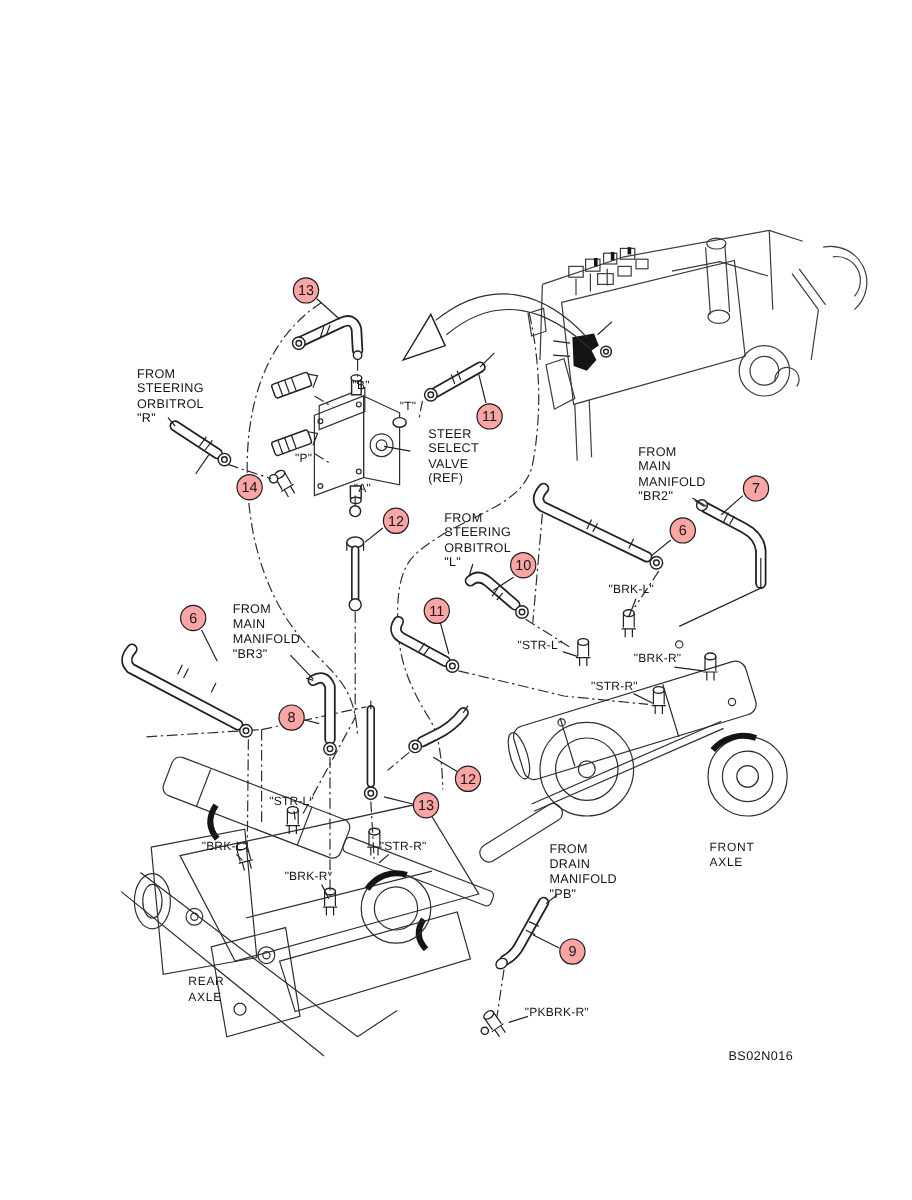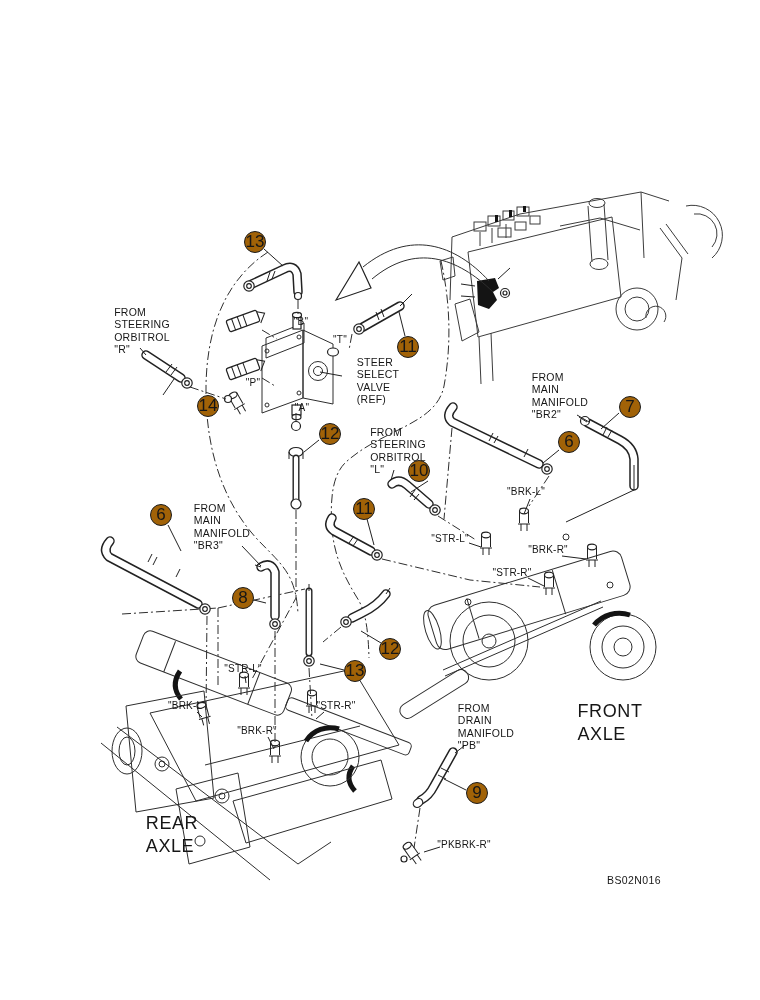--- a/index.html
+++ b/index.html
@@ -12,26 +12,26 @@
   .dash{stroke:#2e2e2e;stroke-width:1;fill:none;stroke-dasharray:9 3 2 3;}
   .ho{stroke:#222;stroke-width:9.5;fill:none;stroke-linecap:round;stroke-linejoin:round;}
   .hi{stroke:#fff;stroke-width:6.5;fill:none;stroke-linecap:round;stroke-linejoin:round;}
   .ho2{stroke:#222;stroke-width:7;fill:none;stroke-linecap:round;}
   .hi2{stroke:#fff;stroke-width:4.2;fill:none;stroke-linecap:round;}
   .ball{fill:#fff;stroke:#222;stroke-width:1.2;}
   .dk{fill:#141414;stroke:none;}
   .ta{stroke:#141414;stroke-width:5;fill:none;}
   .lbl{position:absolute;transform:translateX(-50%);text-align:left;font-size:10.5px;
        line-height:1.18;letter-spacing:.25px;white-space:pre-line;}
-  .big{font-size:18px;line-height:1.3;letter-spacing:.6px;}
+  .big{font-size:10px;line-height:1.3;letter-spacing:.6px;}
   .plbl{position:absolute;transform:translateX(-50%);font-size:10px;letter-spacing:.2px;white-space:nowrap;}
   .code{position:absolute;font-size:10.5px;letter-spacing:.4px;}
   .callout{position:absolute;width:22px;height:22px;border:1.4px solid #1c1c1c;border-radius:50%;
-           background:#a16207;display:flex;align-items:center;justify-content:center;
-           font-size:17px;box-sizing:border-box;}
+           background:#fca5a5;display:flex;align-items:center;justify-content:center;
+           font-size:12px;box-sizing:border-box;}
 </style>
 </head>
 <body>
 
 <div class="stage">
 
   <svg class="art" width="760" height="1000" viewBox="0 0 760 1000">
     <defs>
       <g id="stem">
         <ellipse cx="0" cy="-10" rx="4.5" ry="2.8" class="ball"></ellipse>
@@ -376,21 +376,21 @@
     </div>
   <div class="callout" style="left:149px;top:395px;margin-left:48px;">
     <span>14</span>
     </div>
   <div class="callout" style="left:397px;top:336px;">
     <span>11</span>
     </div>
   <div class="callout" style="left:319px;top:423px;">
     <span>12</span>
     </div>
-  <div class="callout" style="left:408px;top:460px;">
+  <div class="callout" style="left:425px;top:460px;">
     <span>10</span>
     </div>
   <div class="callout" style="left:353px;top:498px;">
     <span>11</span>
     </div>
   <div class="callout" style="left:619px;top:396px;">
     <span>7</span>
     </div>
   <div class="callout" style="left:558px;top:431px;">
     <span>6</span>

